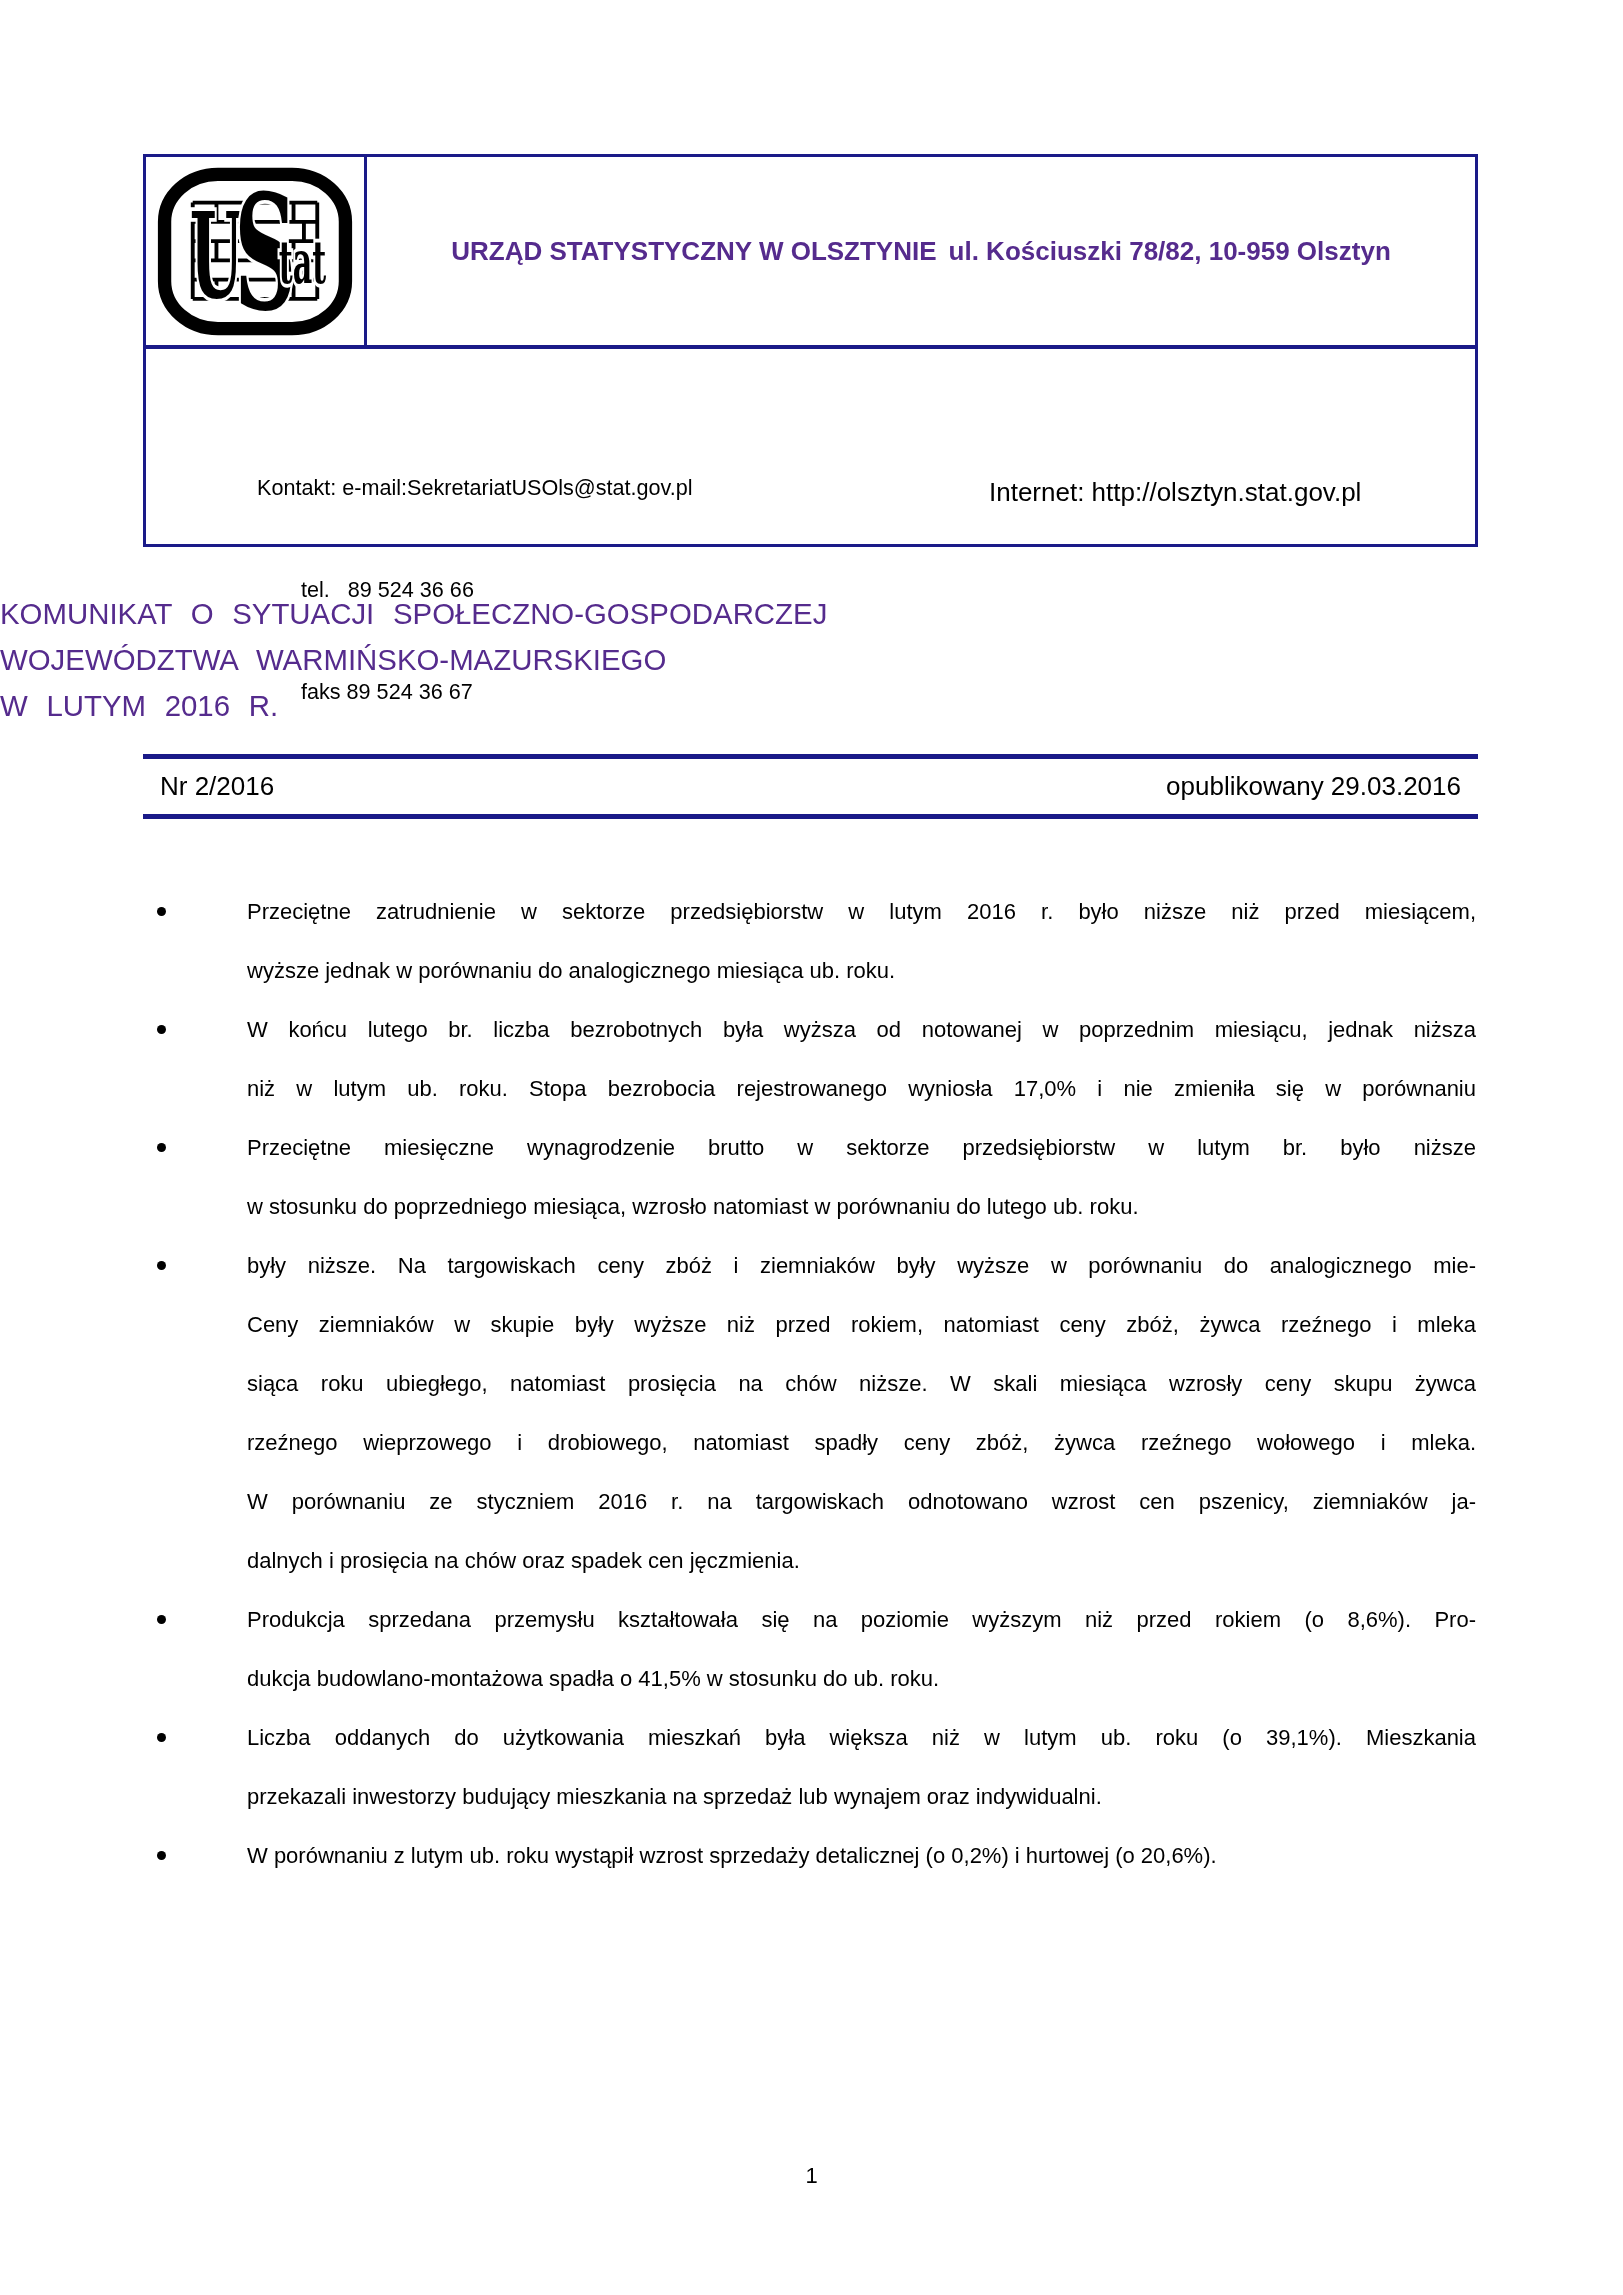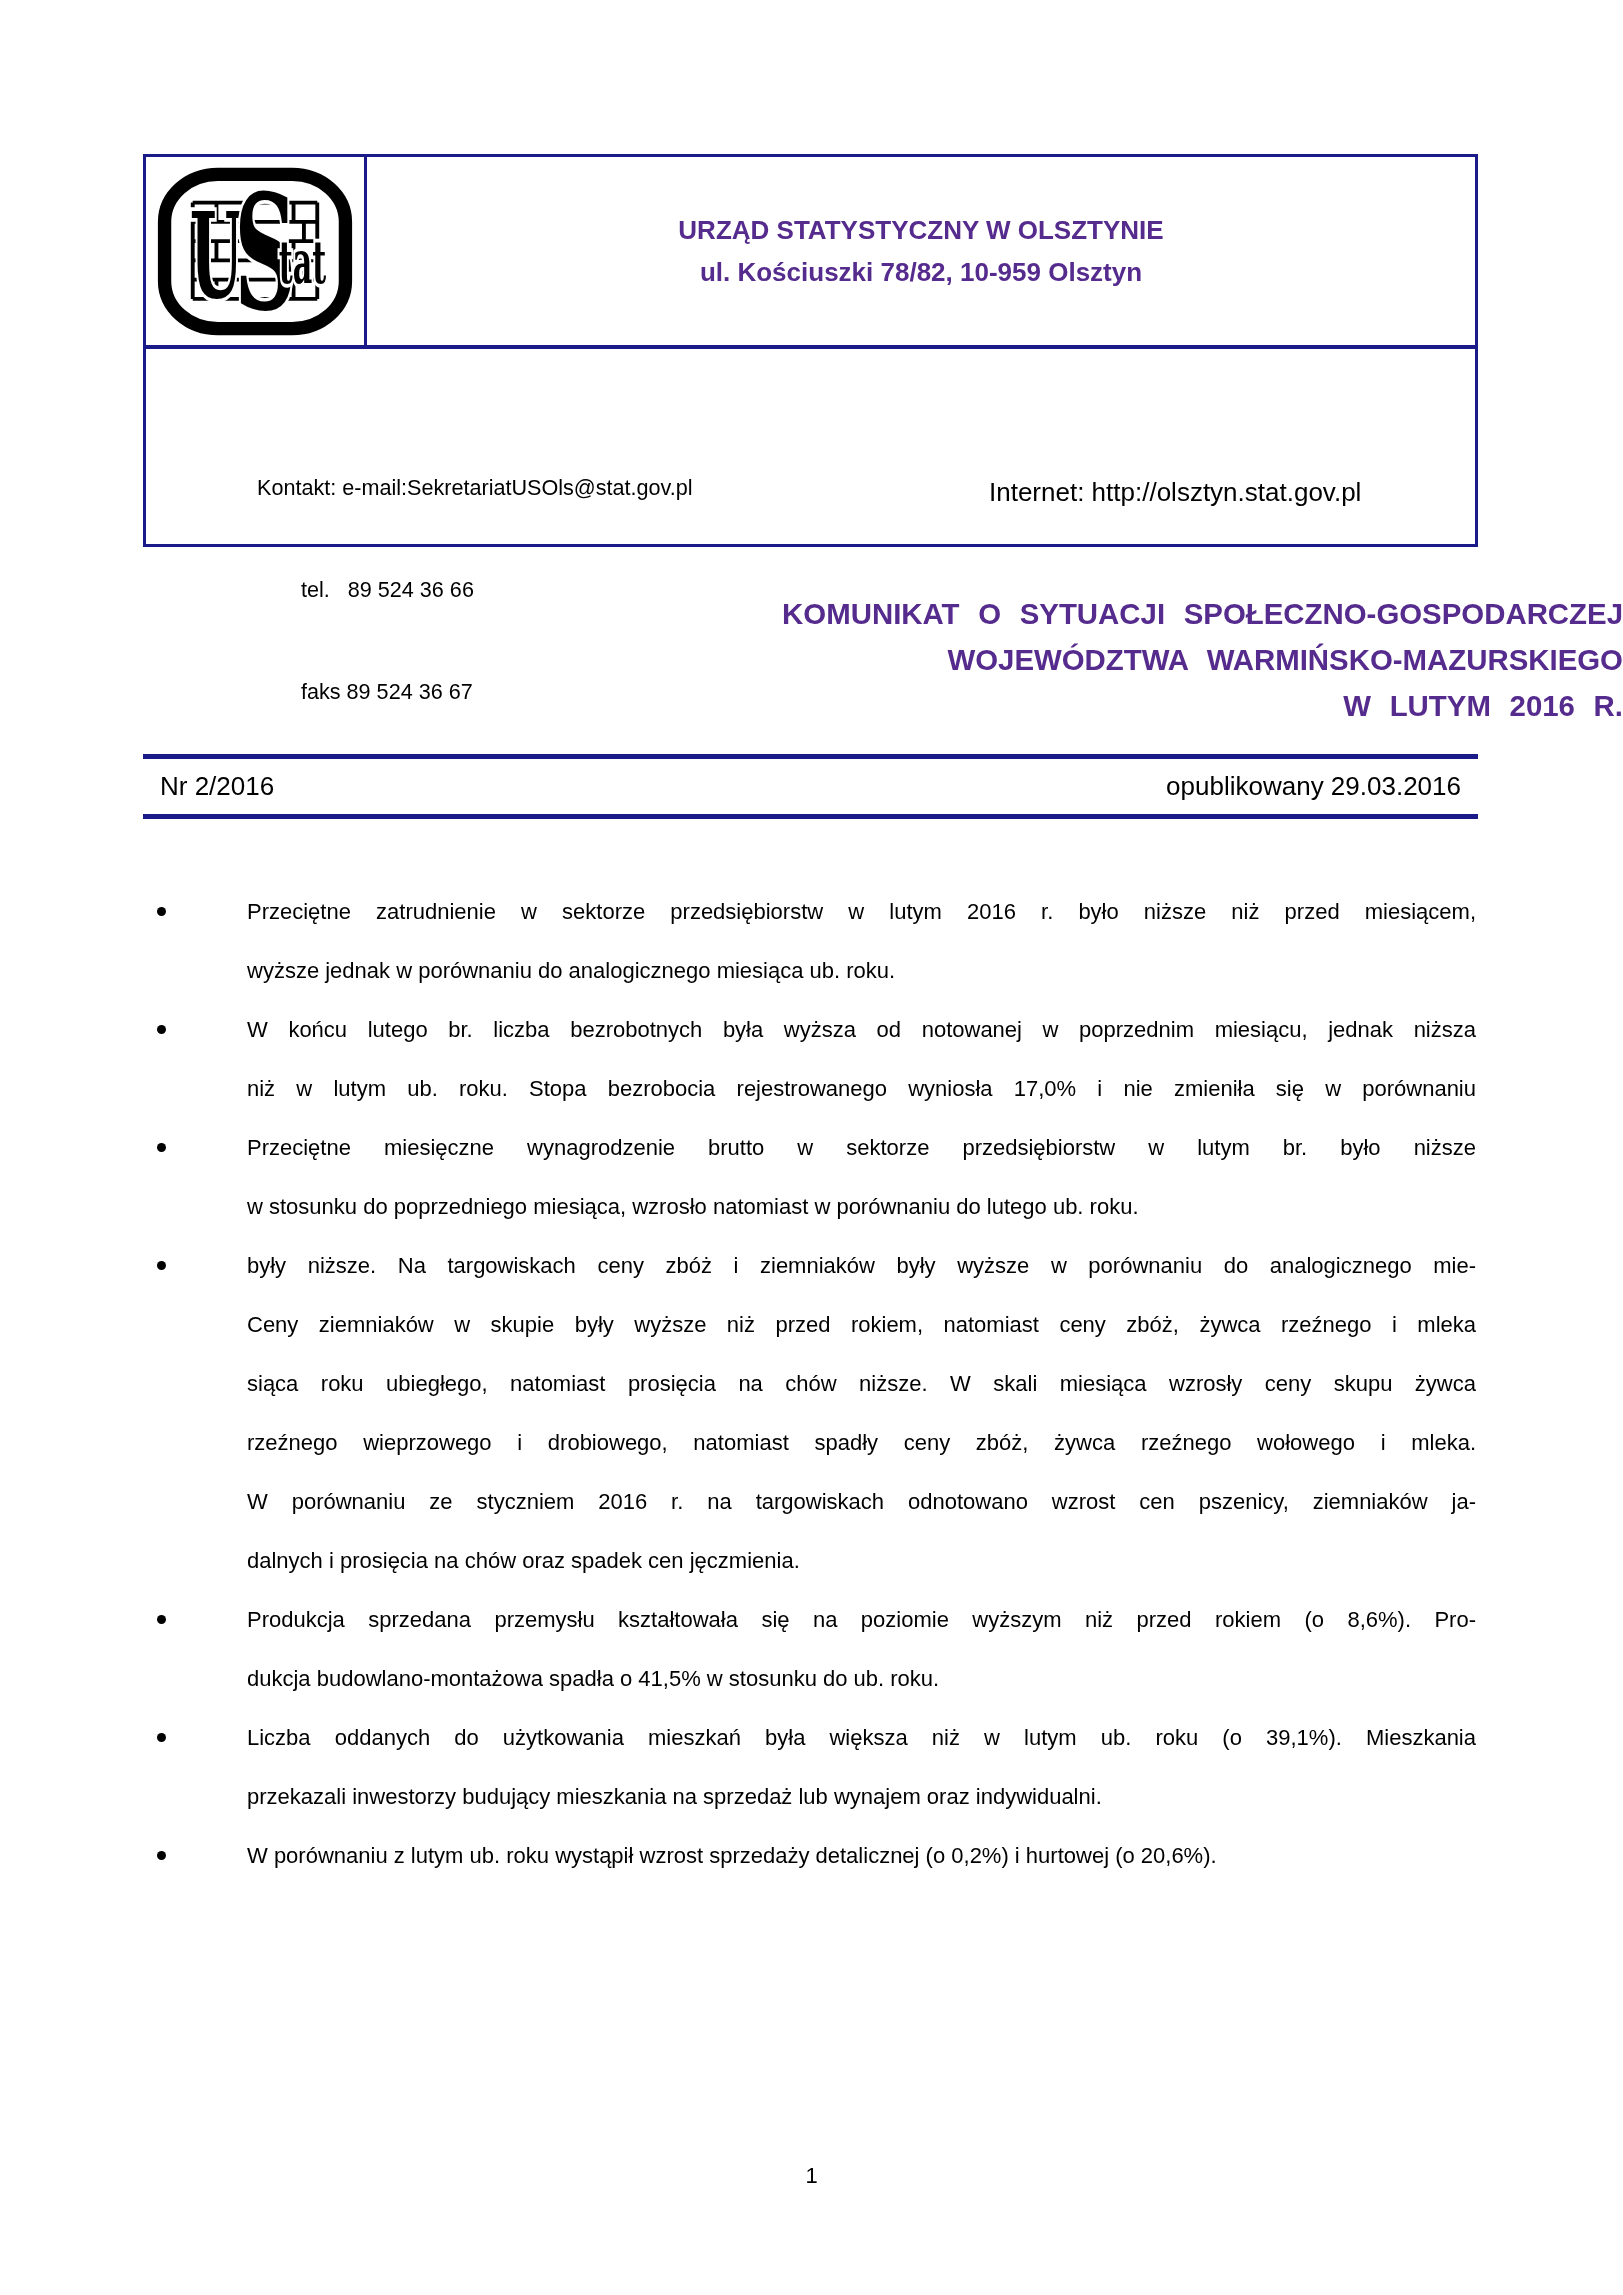--- a/index.html
+++ b/index.html
@@ -26,21 +26,21 @@
     display: flex; height: 192px;
     border-bottom: 4.6px solid var(--navy);
   }
   .logo-cell {
     width: 221px; flex: 0 0 221px;
     border-right: 3.9px solid var(--navy);
     display: flex; align-items: center; justify-content: center;
   }
   .title-cell {
     flex: 1;
-    display: flex; flex-direction: column;
+    display: flex; flex-direction: row;
     align-items: center; justify-content: center;
     gap: 12px;
   }
   .office-name, .office-address {
     color: var(--purple);
     font-weight: bold;
     font-size: 26px; line-height: 30px;
     white-space: nowrap;
   }
   .header-bottom { position: relative; height: 185px; }
@@ -51,23 +51,23 @@
   }
   .contact-line.indent { padding-left: 44px; }
   .contact-right {
     position: absolute; left: 843px; top: 89px;
     font-size: 26px; white-space: pre; margin-top: 39px;
   }
 
   
   .doc-title {
     position: absolute; left: 0; top: 591px; width: 1623px;
-    text-align: right;
+    text-align: left;
     color: var(--purple);
-    font-weight: bold;
+    font-weight: normal;
     font-size: 29.4px; line-height: 46px;
     word-spacing: 10.5px;
   }
 
   
   .meta-bar {
     position: absolute; left: 143px; top: 754px;
     width: 1335px; height: 65px;
     border-top: 5.9px solid var(--navy);
     border-bottom: 5.9px solid var(--navy);

